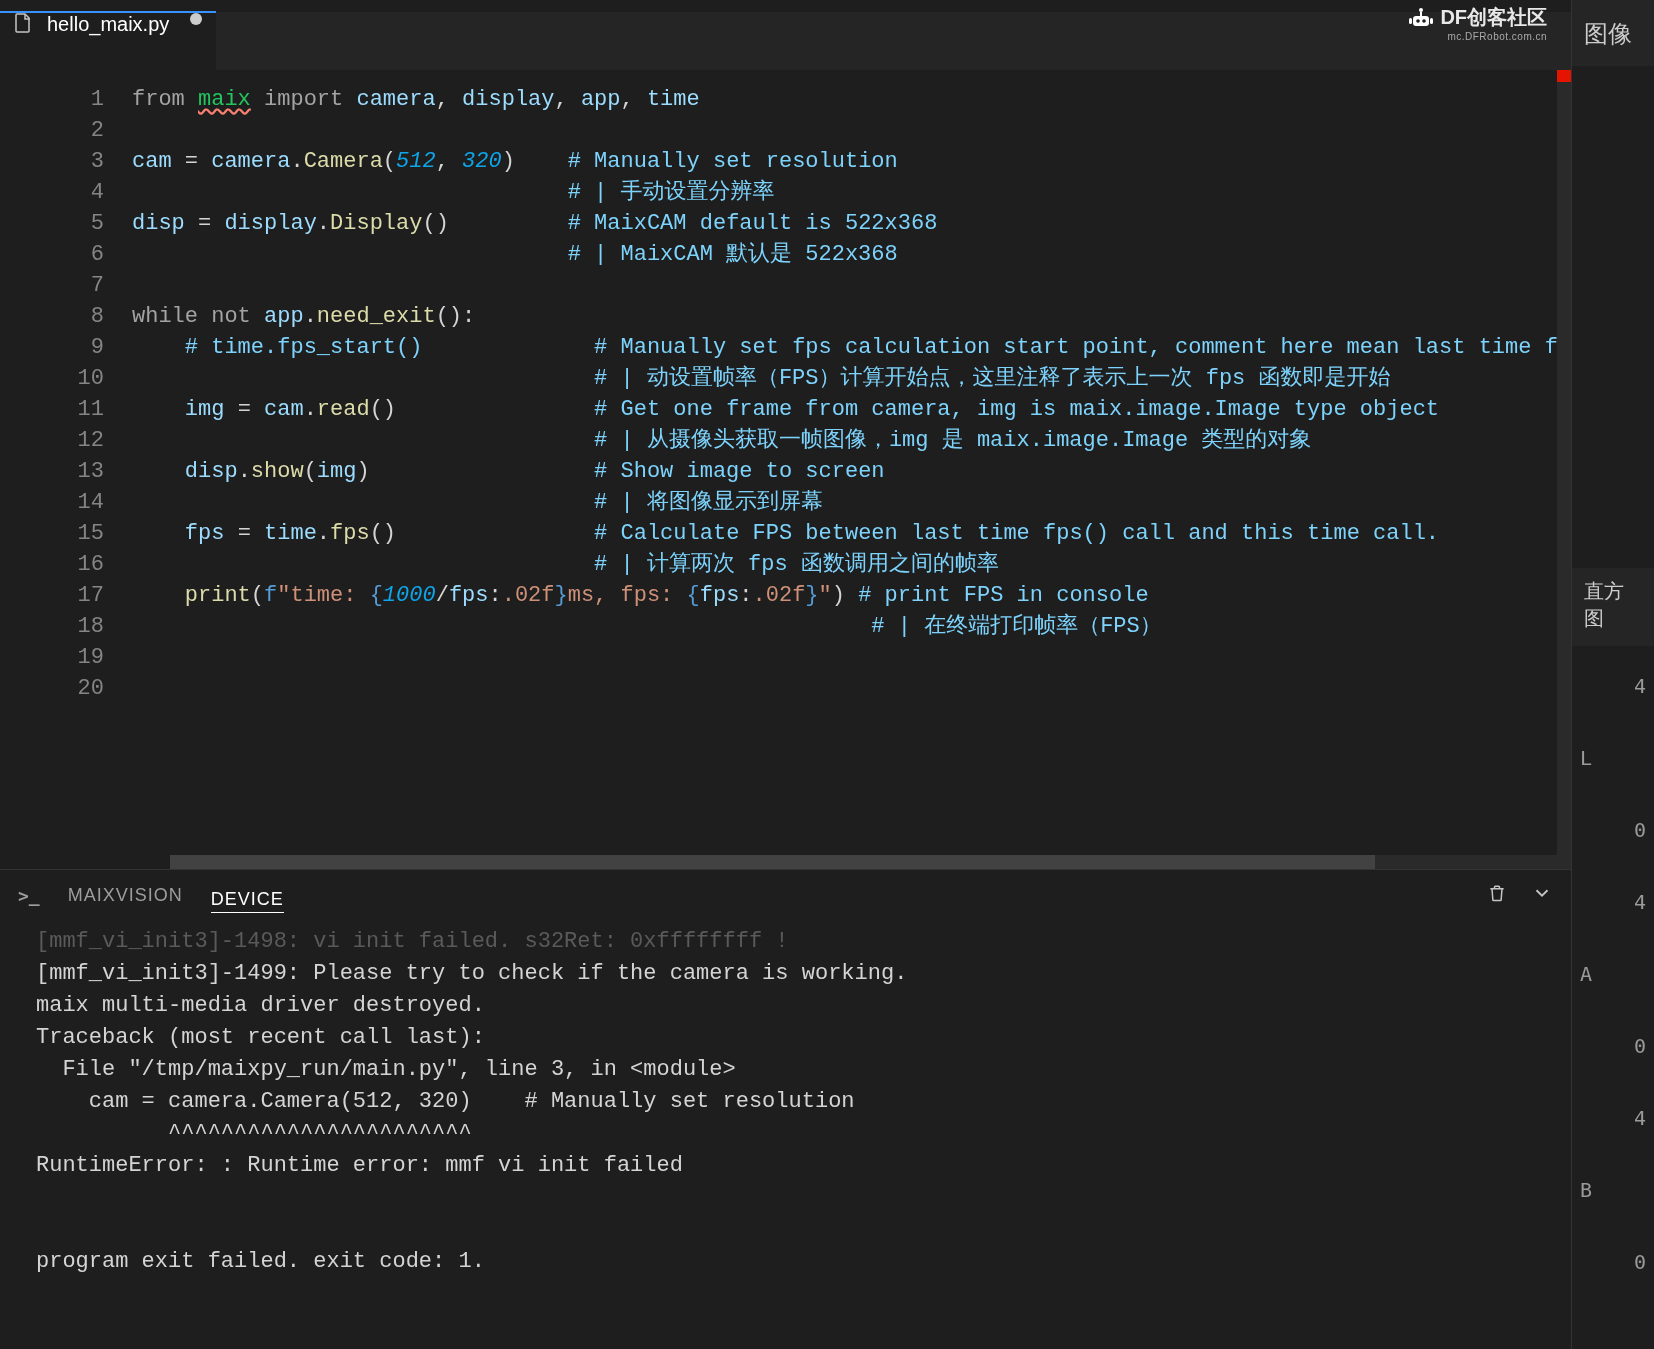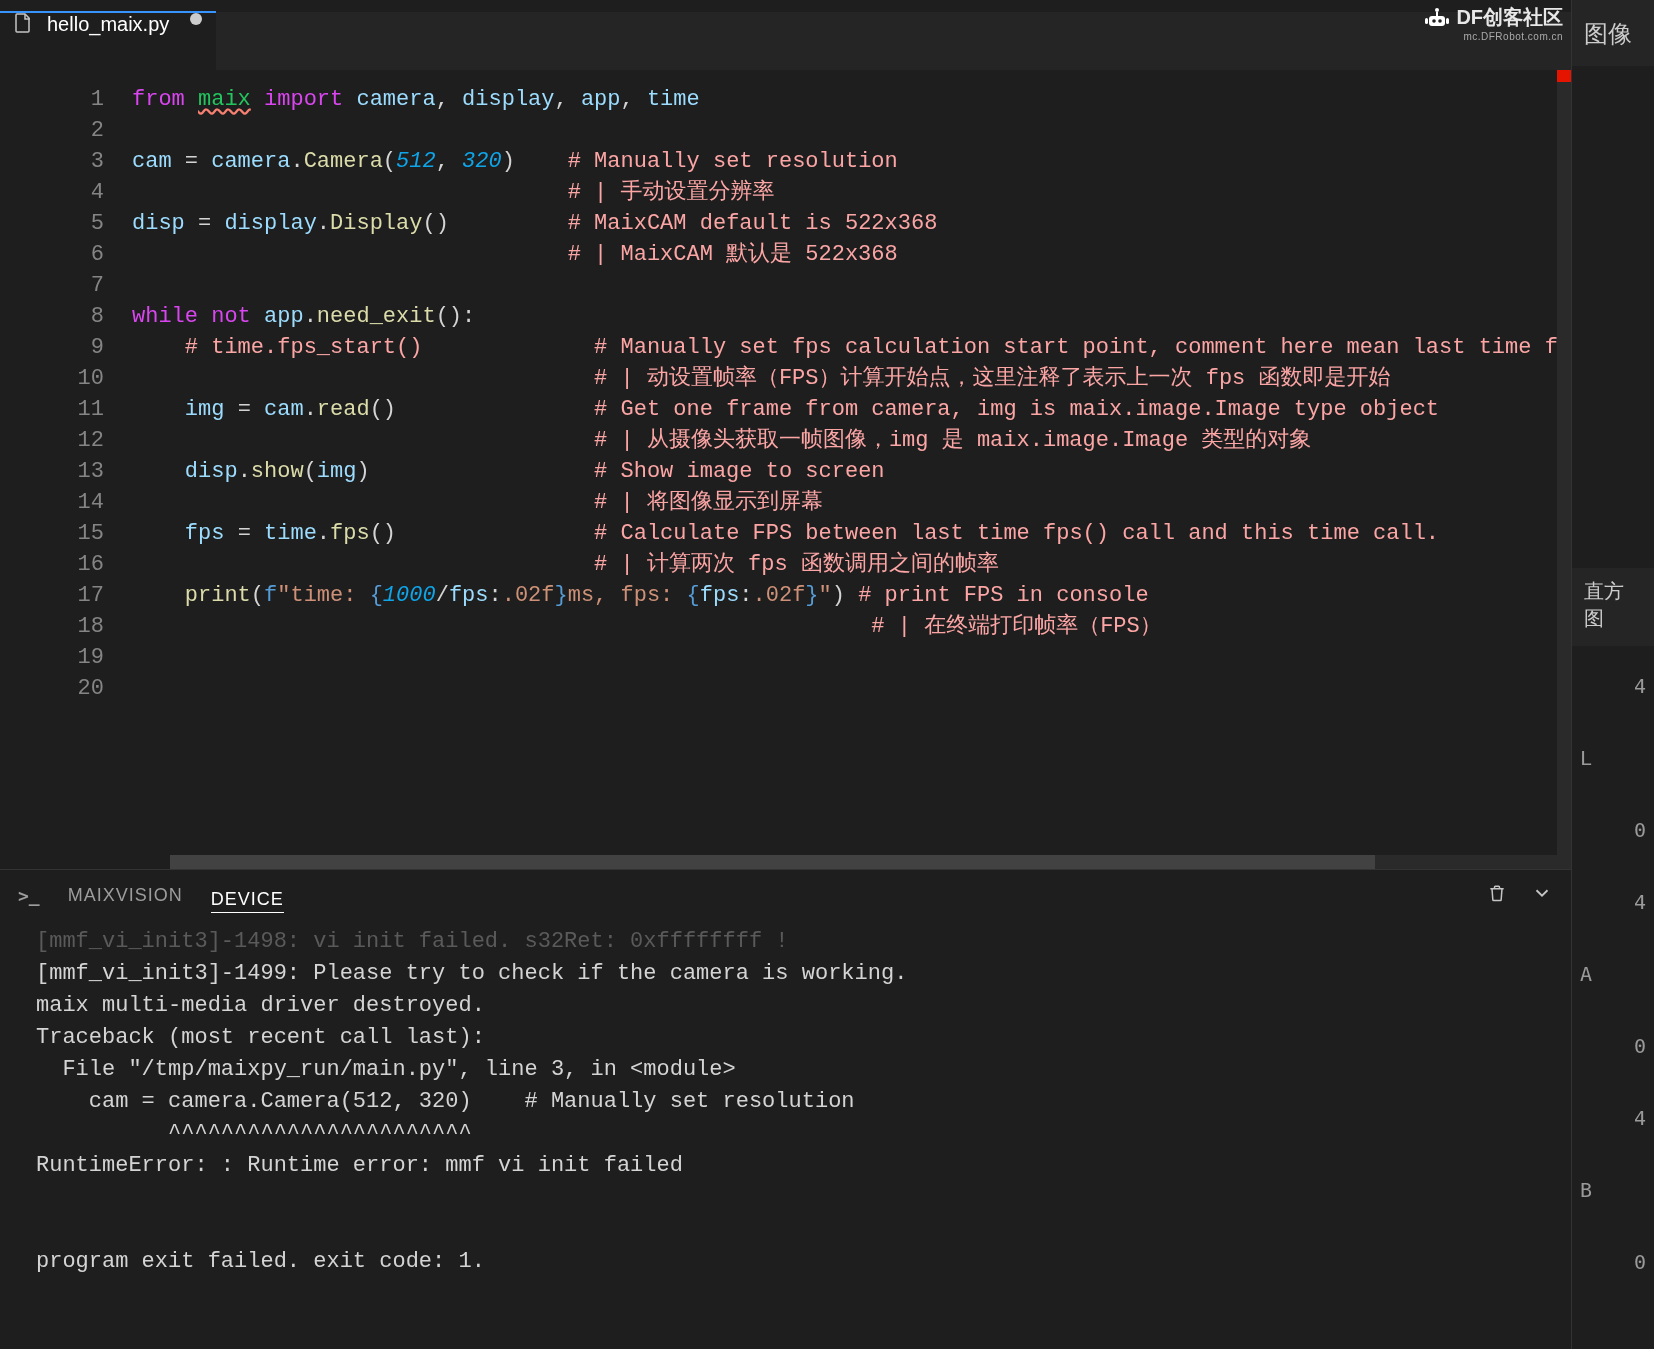--- a/index.html
+++ b/index.html
@@ -87,27 +87,27 @@
     height: 12px;
     background: #e51400;
   }
   .minimap-scrollbar {
     position: absolute;
     right: 0; top: 0;
     width: 14px;
     bottom: 0;
     background: #2a2a2a;
   }
-  .kw   { color: #d946ef; }
+  .kw   { color: #a3a3a3; }
   .mod  { color: #22c55e; }
   .fn   { color: #dcdcaa; }
   .var  { color: #9cdcfe; }
   .num  { color: #0ea5e9; font-style: italic; }
   .pun  { color: #d4d4d4; }
-  .cmt  { color: #fca5a5; }
+  .cmt  { color: #7dd3fc; }
   .str  { color: #ce9178; }
   .brc  { color: #569cd6; }
   .sqg  { text-decoration: underline wavy #f88070; text-underline-offset: 3px; }
   .guide { color: #404040; }
 
   .hscroll {
     height: 14px;
     background: #2a2a2a;
     margin: 0 0 0 170px;
     position: relative;
@@ -190,21 +190,21 @@
     padding: 28px 8px 8px 8px;
     gap: 48px;
     font-size: 20px;
     color: #9a9a9a;
     font-family: Consolas, monospace;
   }
   .metric-label { display:flex; width:100%; justify-content: space-between; }
 
   .brand {
     position: absolute;
-    right: 8px;
+    right: 24px;
     top: 4px;
     display: flex;
     flex-direction: column;
     align-items: flex-end;
     color: #e8e8e8;
     font-family: "Microsoft YaHei", Arial, sans-serif;
     z-index: 10;
   }
   .brand-top { display: flex; align-items: center; gap: 6px; font-size: 20px; font-weight: bold; }
   .brand-sub { font-size: 10px; color: #aaaaaa; letter-spacing: 0.5px; }

